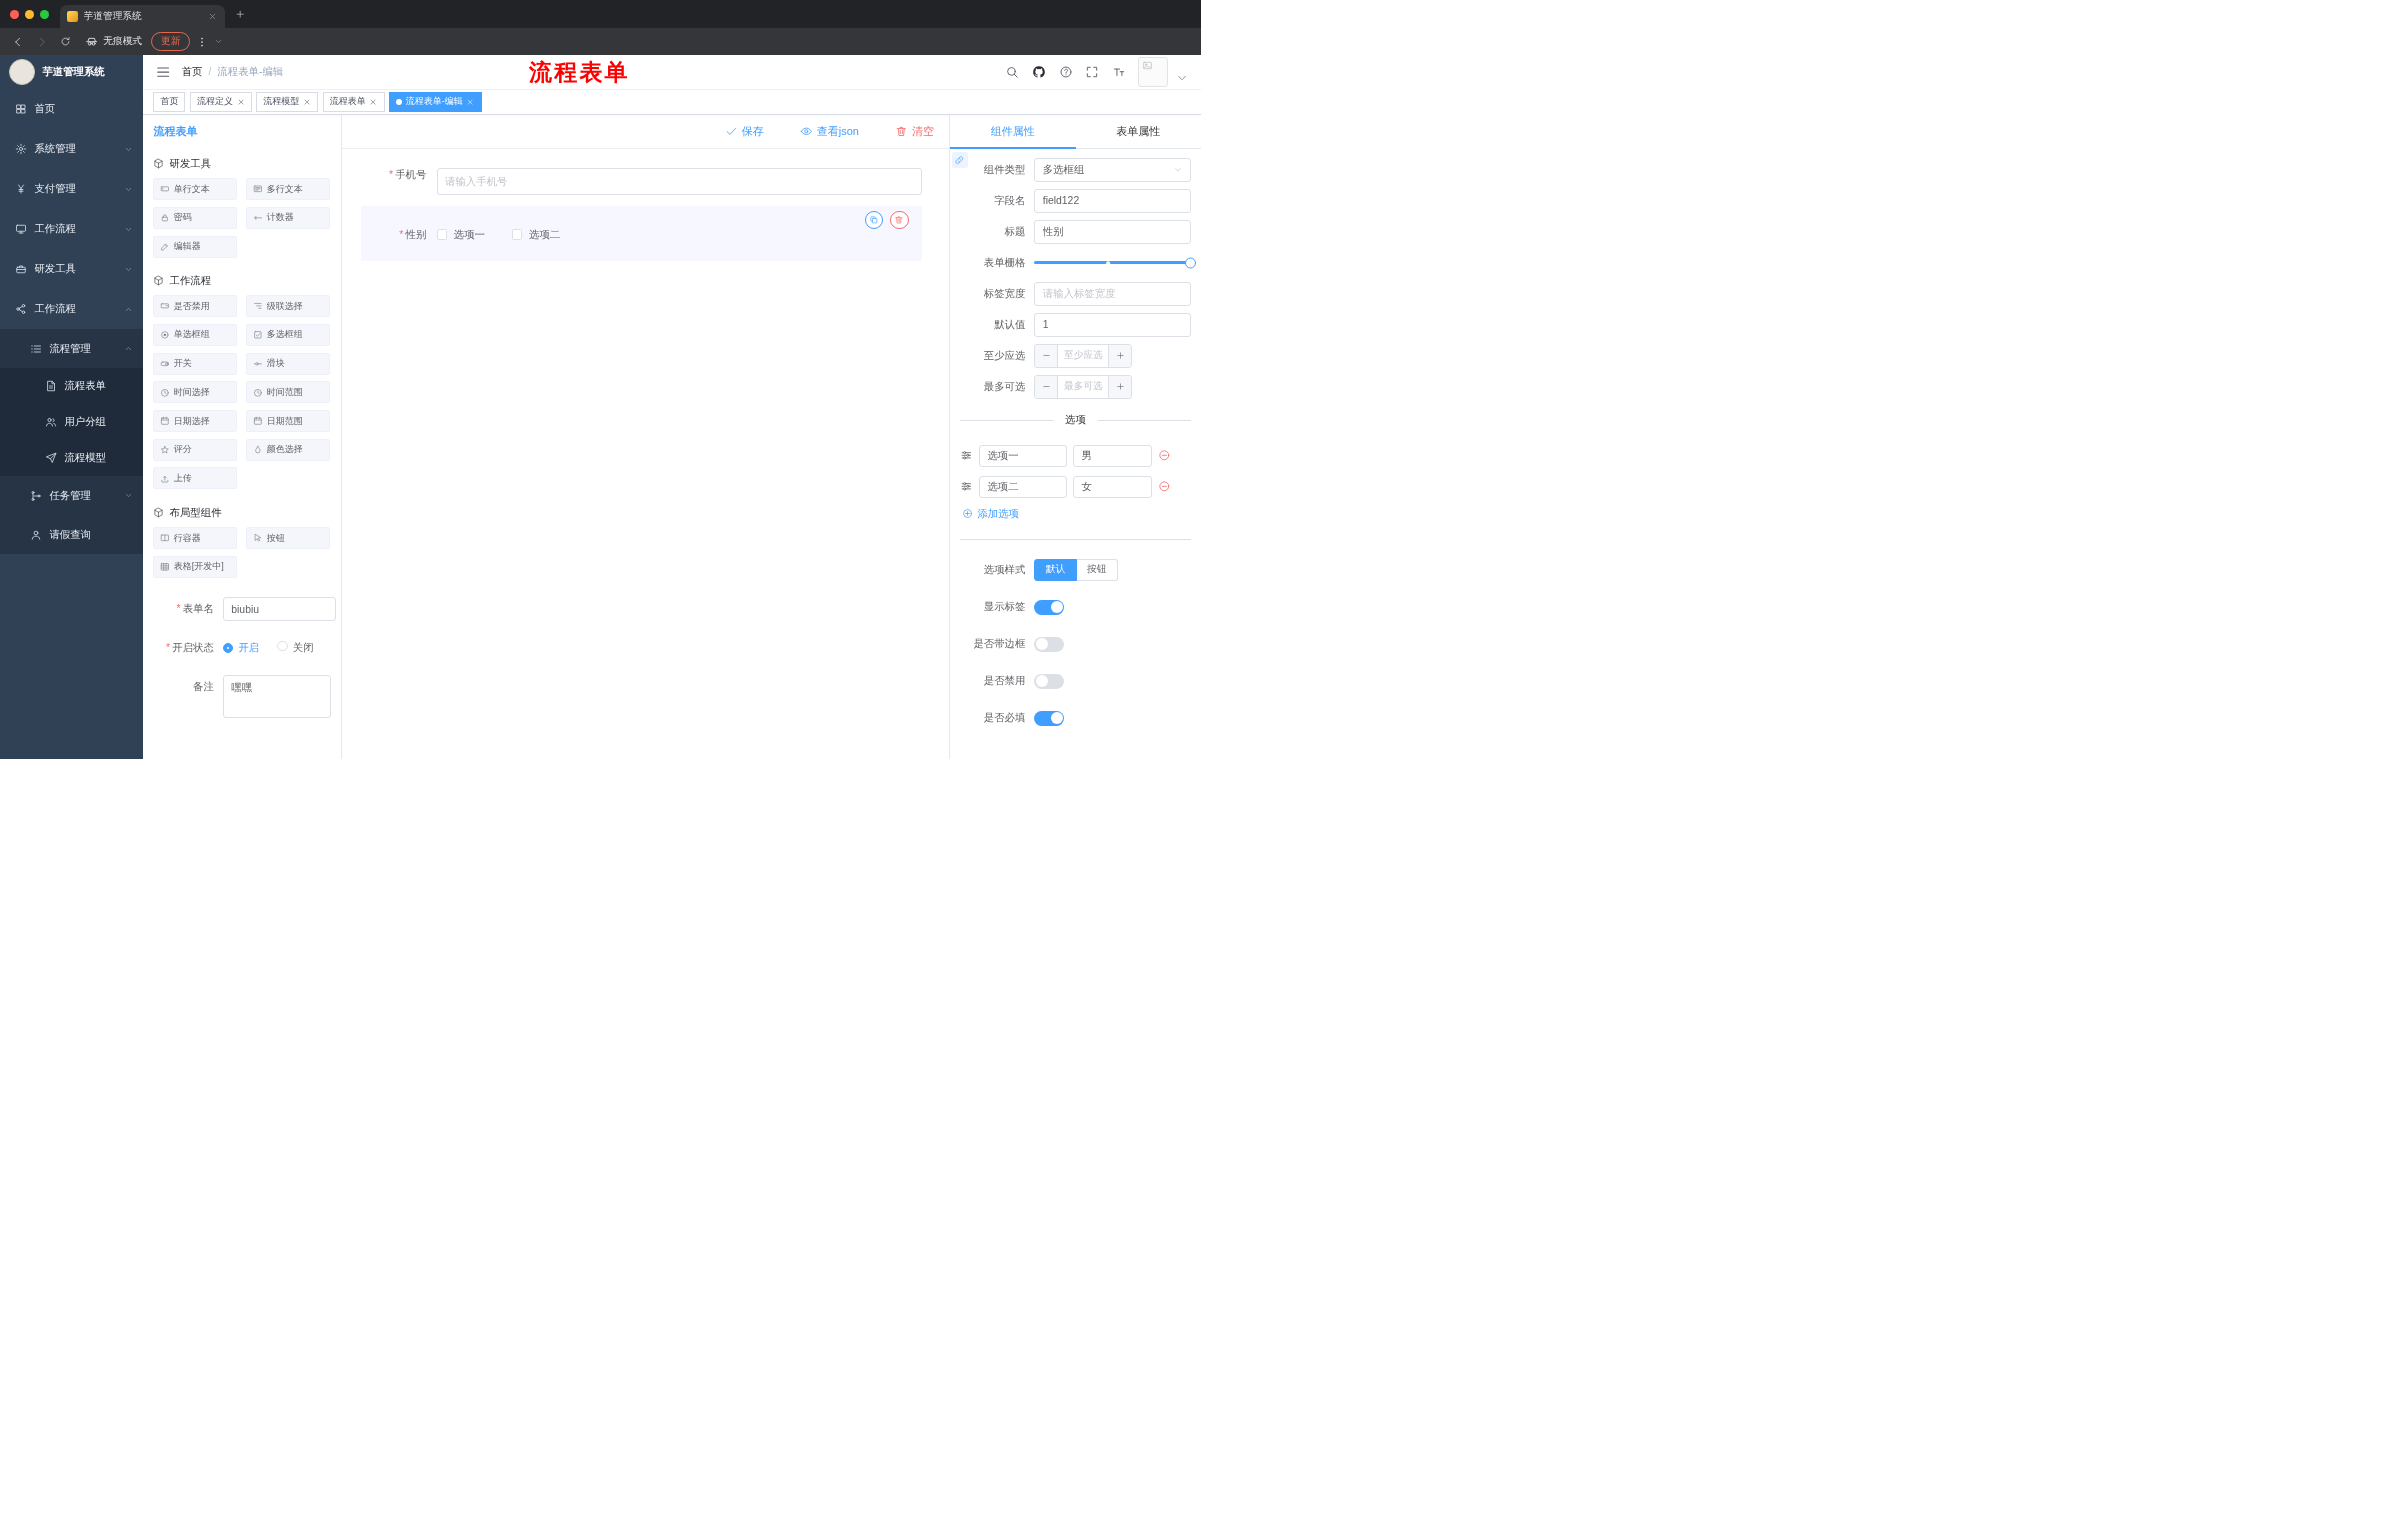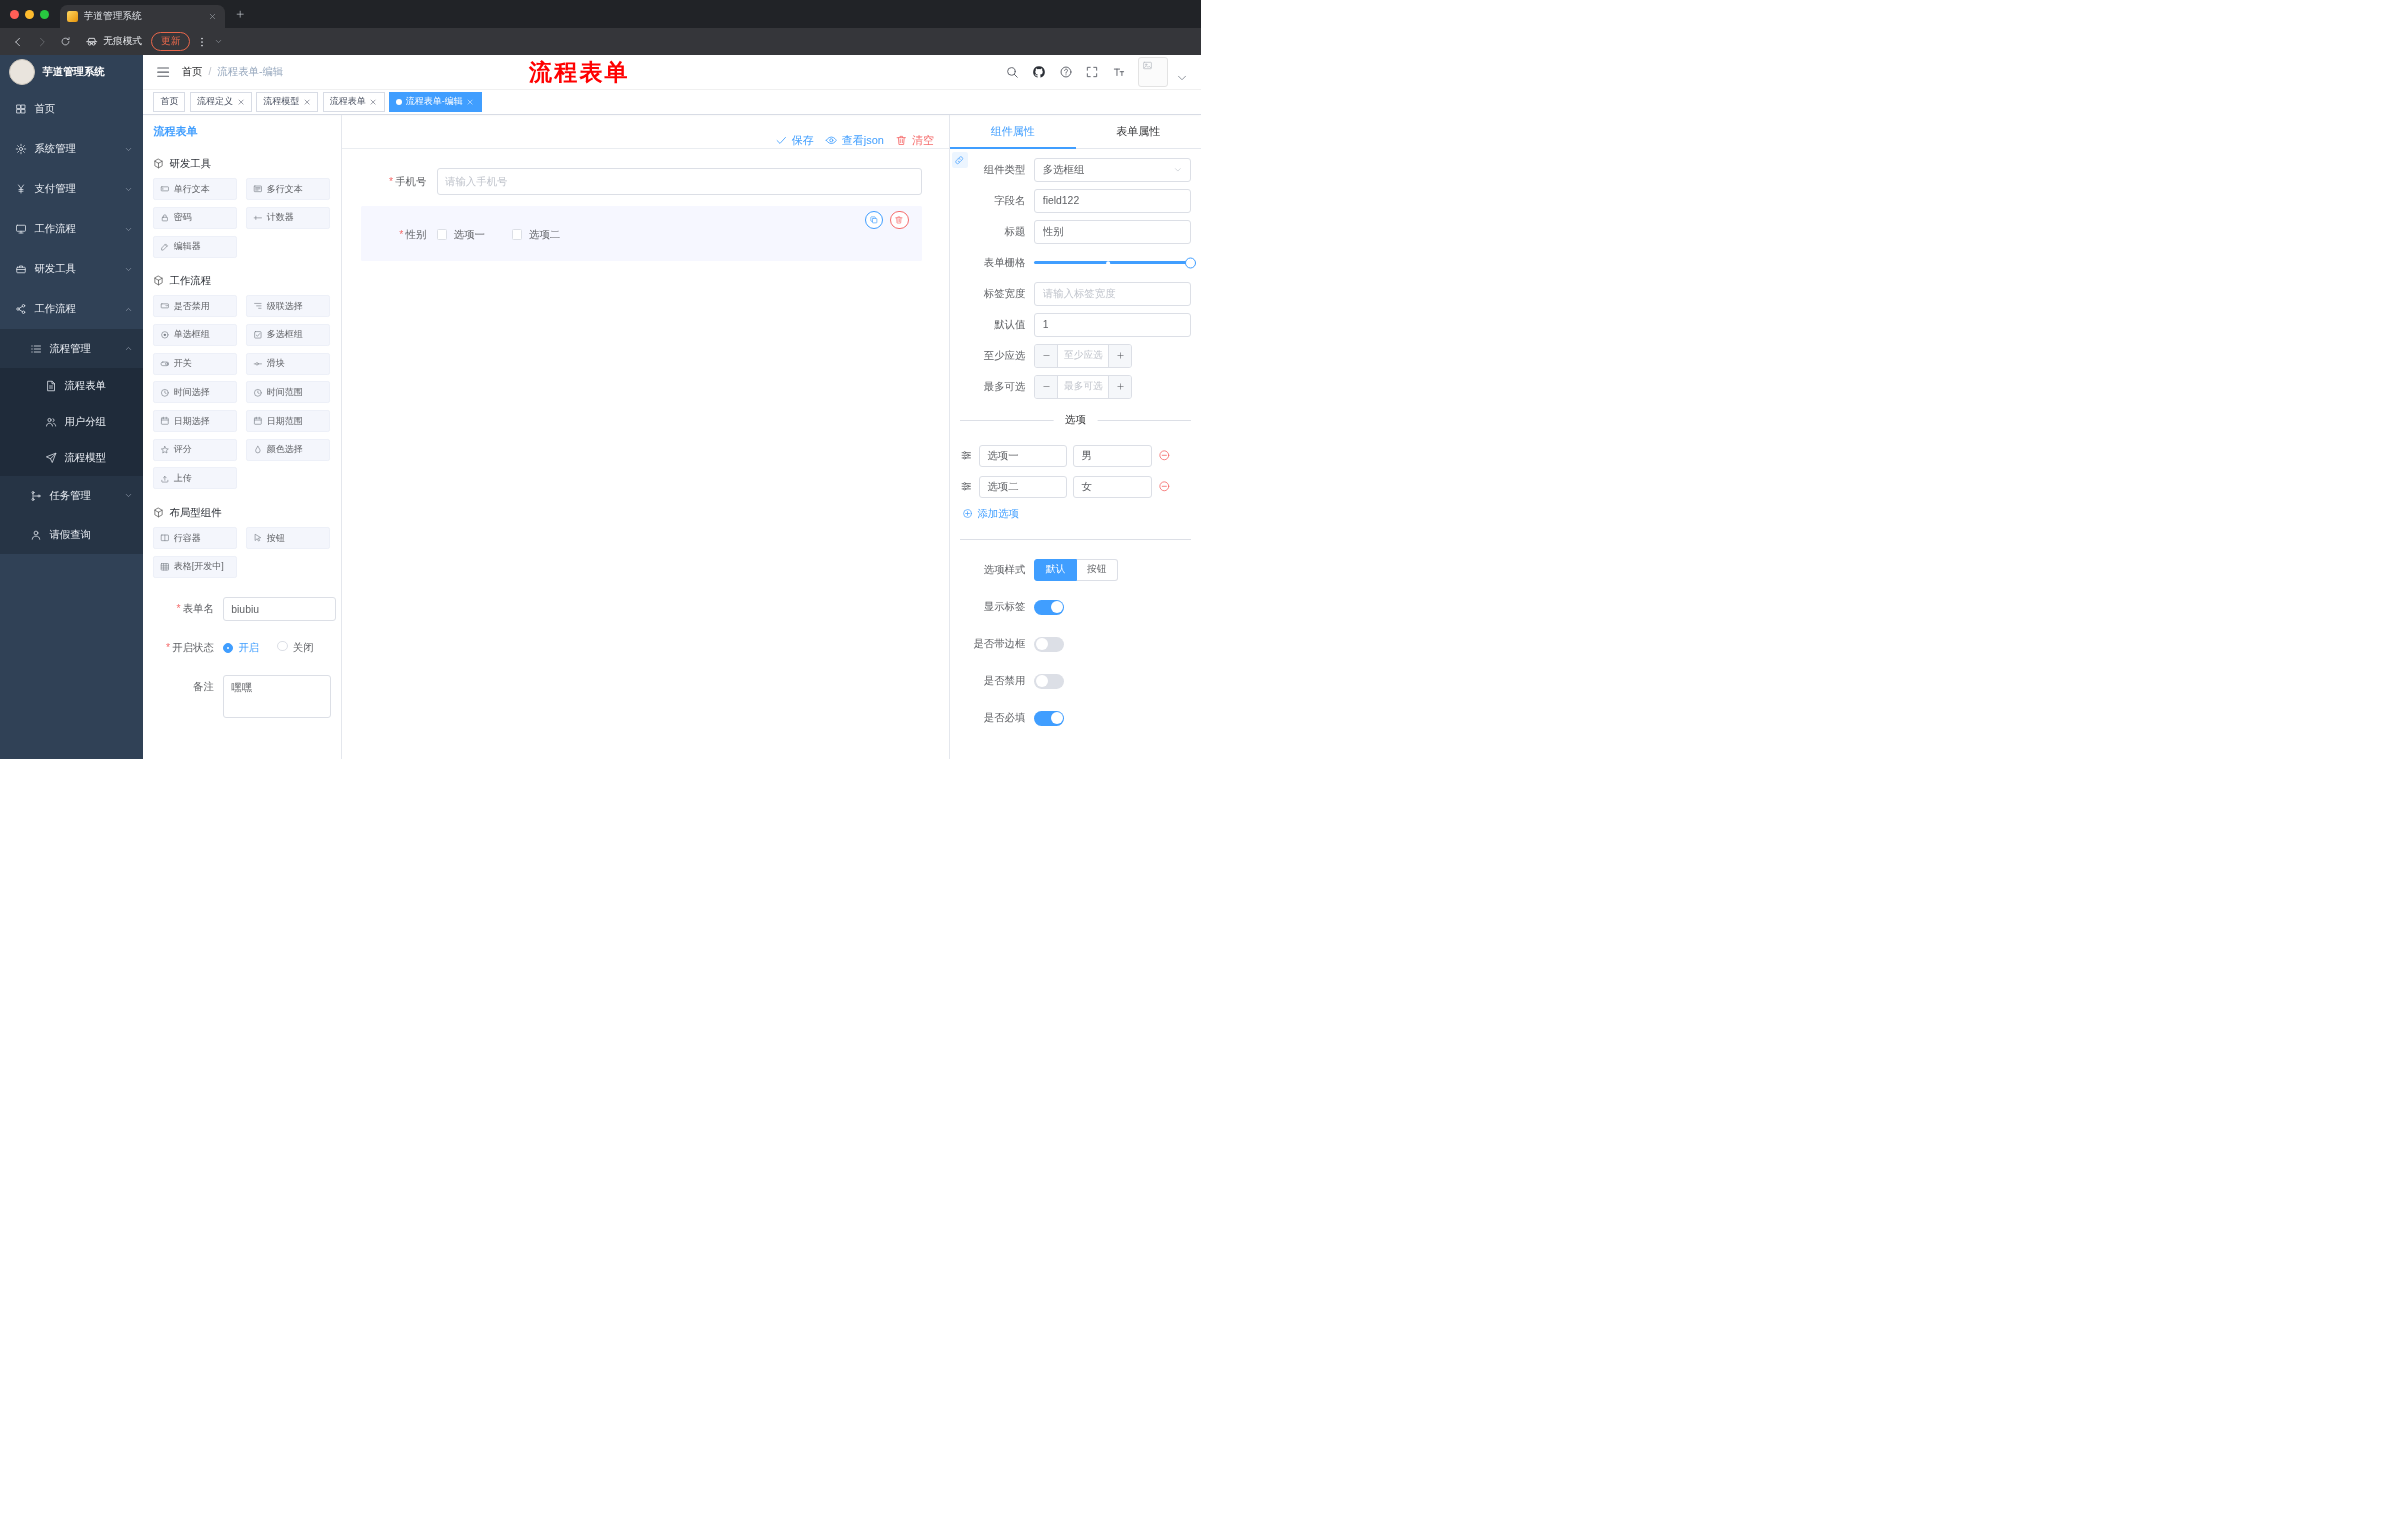--- a/index.html
+++ b/index.html
@@ -82,26 +82,26 @@
   .w150{width:113px}
   .radios{display:flex;align-items:center;gap:18px;height:24px}
   .radio{width:10.4px;height:10.4px;border-radius:50%;border:0.7px solid #dcdfe6;position:relative;display:inline-block;box-sizing:border-box}
   .radio.sel{border-color:#409eff;background:#409eff}
   .radio.sel::after{content:"";position:absolute;inset:3px;background:#fff;border-radius:50%}
   .rlab{margin-left:5.2px}
   .rlab.on{color:#409eff}.rlab.off{color:#606266}
   .tarea{width:113px;height:43px;border:0.7px solid #dcdfe6;border-radius:3px;padding:4.5px 7.4px;font-size:10.4px;color:#606266;resize:none;box-sizing:border-box;font-family:inherit;outline:none}
   
   .board-col{flex:1;border-left:0.7px solid #e4e7ed;display:flex;flex-direction:column;min-width:0}
-  .board-head{height:33px;display:flex;align-items:flex-end;justify-content:flex-end;gap:11px;padding:0 15px;border-bottom:0.7px solid #eaedf1;flex-shrink:0}
+  .board-head{height:33px;display:flex;align-items:center;justify-content:flex-end;gap:36px;padding:0 15px;border-bottom:0.7px solid #eaedf1;flex-shrink:0}
   .tbtn{display:flex;align-items:center;gap:4.5px;font-size:11px;cursor:pointer;background:none;border:none;padding:0;font-family:inherit}
   .tbtn svg{width:12.6px;height:12.6px}
   .blue{color:#409eff}.red{color:#f56c6c}
   .board-body{flex:1;padding:19.3px 27px 0 19.3px;background:#fff}
-  .frow{display:flex;align-items:center}
+  .frow{display:flex;align-items:flex-start}
   .flabel{width:65px;text-align:right;padding-right:10.4px;color:#606266;flex-shrink:0;white-space:nowrap}
   .phone-inp{flex:1;height:27px}
   .sel-block{position:relative;background:#f6f7ff;border-radius:1.5px;margin-top:10.4px;padding:22px 0 19.3px}
   .sel-actions{position:absolute;top:5.2px;right:13.4px;display:flex;gap:6.7px}
   .cbtn{width:18.6px;height:18.6px;border-radius:50%;background:#fff;display:flex;align-items:center;justify-content:center;box-sizing:border-box;cursor:pointer}
   .cbtn svg{width:9.7px;height:9.7px}
   .cbtn.copy{border:0.7px solid #409eff;color:#409eff}
   .cbtn.del{border:0.7px solid #f56c6c;color:#f56c6c}
   .cbx{width:10.4px;height:10.4px;border:0.7px solid #dcdfe6;border-radius:1.5px;background:#fff;box-sizing:border-box;flex-shrink:0}
   .cbx-item{display:flex;align-items:center;gap:6.7px;color:#606266;margin-right:27px;cursor:pointer}

